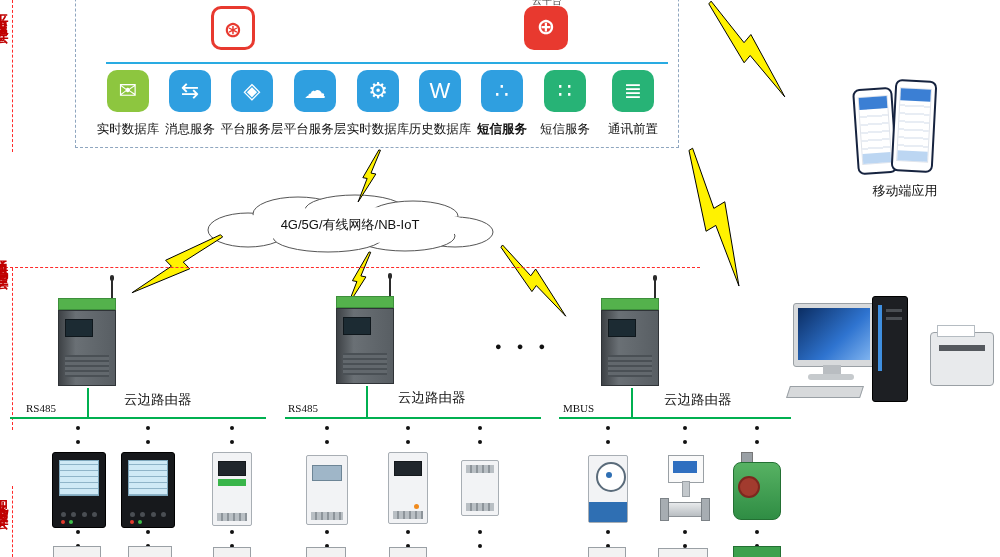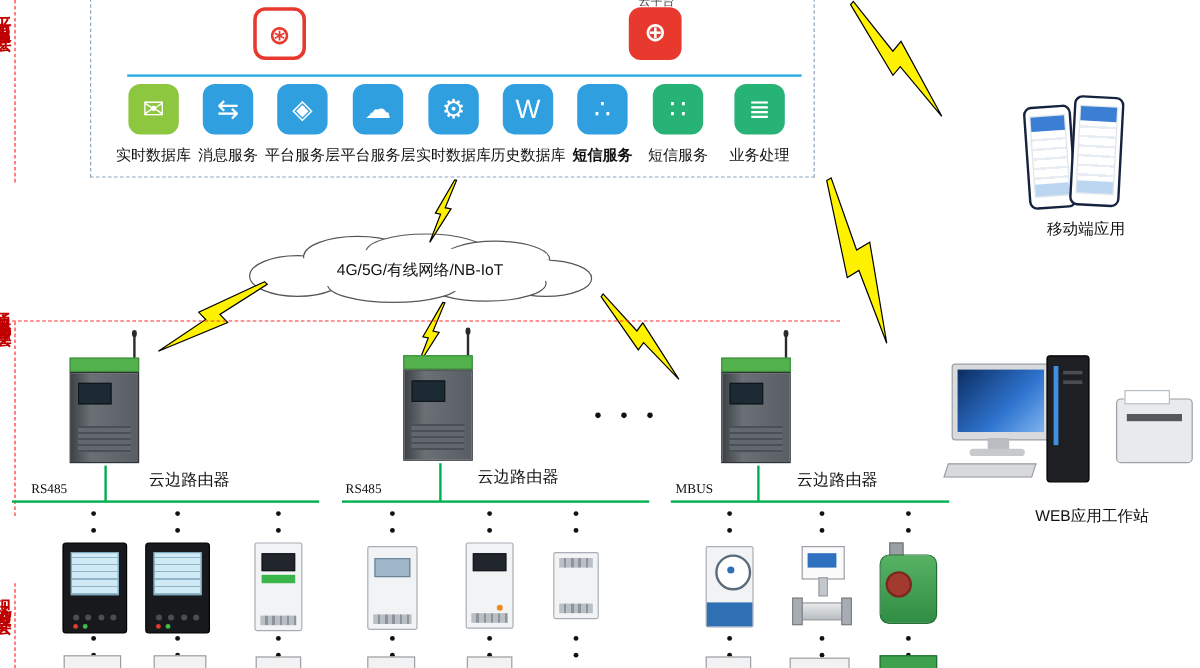--- a/index.html
+++ b/index.html
@@ -145,21 +145,21 @@
   <div class="svc" style="left: 612px; background: rgb(39, 179, 118);"><span>≣</span></div>
 
   <div class="svc-label" style="left:93px;">实时数据库</div>
   <div class="svc-label" style="left:155px;">消息服务</div>
   <div class="svc-label" style="left:217px;">平台服务层</div>
   <div class="svc-label" style="left:280px;">平台服务层</div>
   <div class="svc-label" style="left:343px;">实时数据库</div>
   <div class="svc-label" style="left:405px;">历史数据库</div>
   <div class="svc-label" style="left:467px;font-weight:bold;">短信服务</div>
   <div class="svc-label" style="left:530px;">短信服务</div>
-  <div class="svc-label" style="left:598px;">业务处理</div>
+  <div class="svc-label" style="left:598px;">通讯前置</div>
 
   <svg class="cloud-svg" width="300" height="64" viewBox="0 0 300 64">
     <ellipse cx="48" cy="40" rx="40" ry="17"></ellipse>
     <ellipse cx="98" cy="24" rx="45" ry="17"></ellipse>
     <ellipse cx="155" cy="20" rx="50" ry="15"></ellipse>
     <ellipse cx="213" cy="26" rx="45" ry="15"></ellipse>
     <ellipse cx="255" cy="42" rx="38" ry="15"></ellipse>
     <ellipse cx="205" cy="46" rx="50" ry="15"></ellipse>
     <ellipse cx="128" cy="47" rx="55" ry="15"></ellipse>
     <ellipse class="mask" cx="152" cy="35" rx="118" ry="18"></ellipse>
@@ -393,15 +393,14 @@
   <div class="keyboard"></div>
   <div class="tower">
     <div class="tower-stripe"></div>
     <div class="tower-slot" style="top:12px;"></div>
     <div class="tower-slot" style="top:20px;"></div>
   </div>
   <div class="printer">
       <div class="printer-top"></div>
       <div class="printer-slot"></div>
     </div>
-  <div class="side-label" style="left:840px;top:421px;width:140px;">WEB应用工作站</div>
 
 </div>
 
 </body></html>

